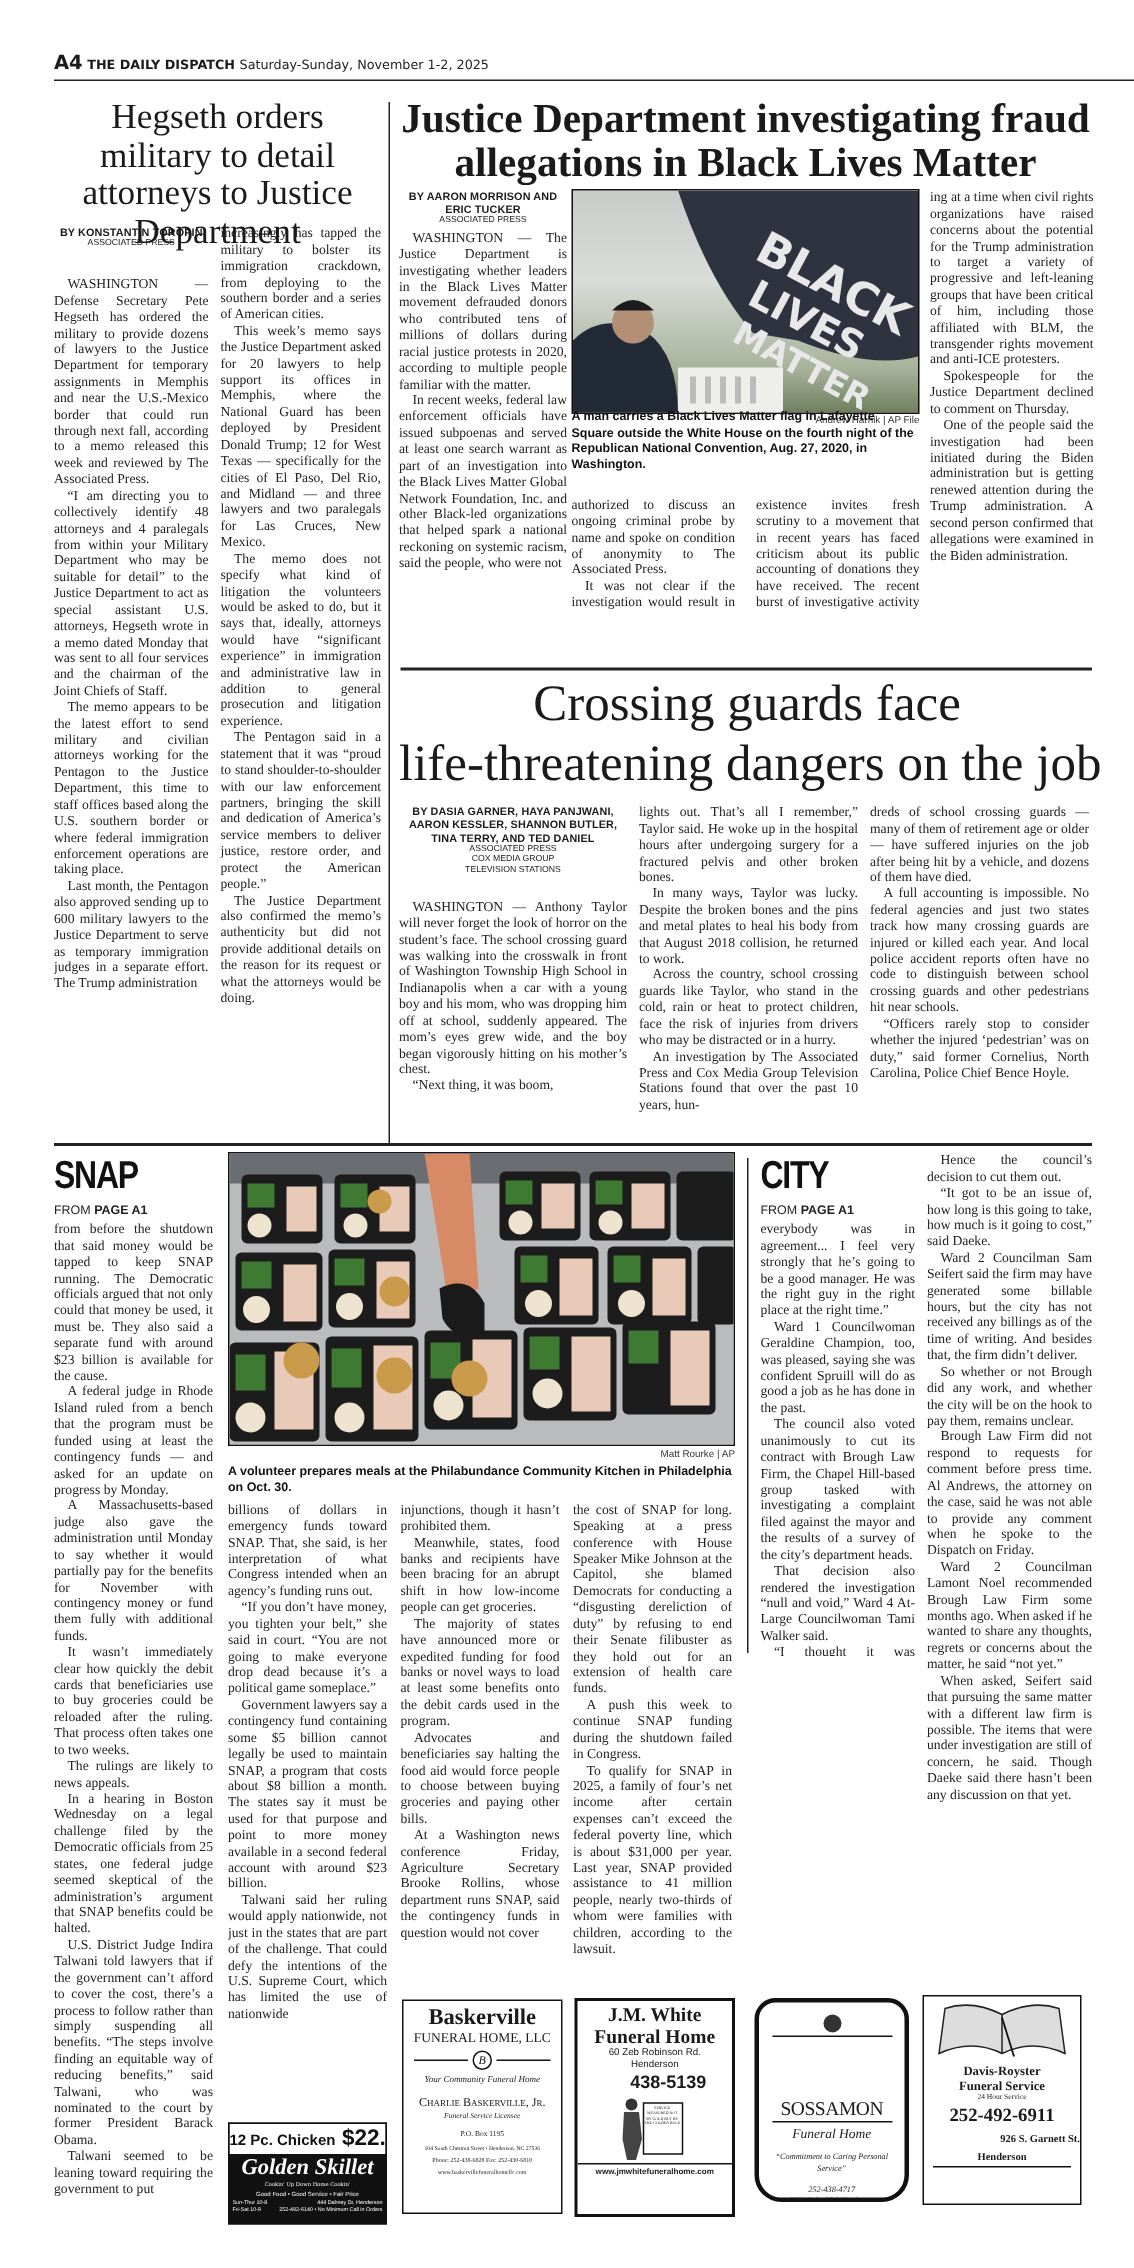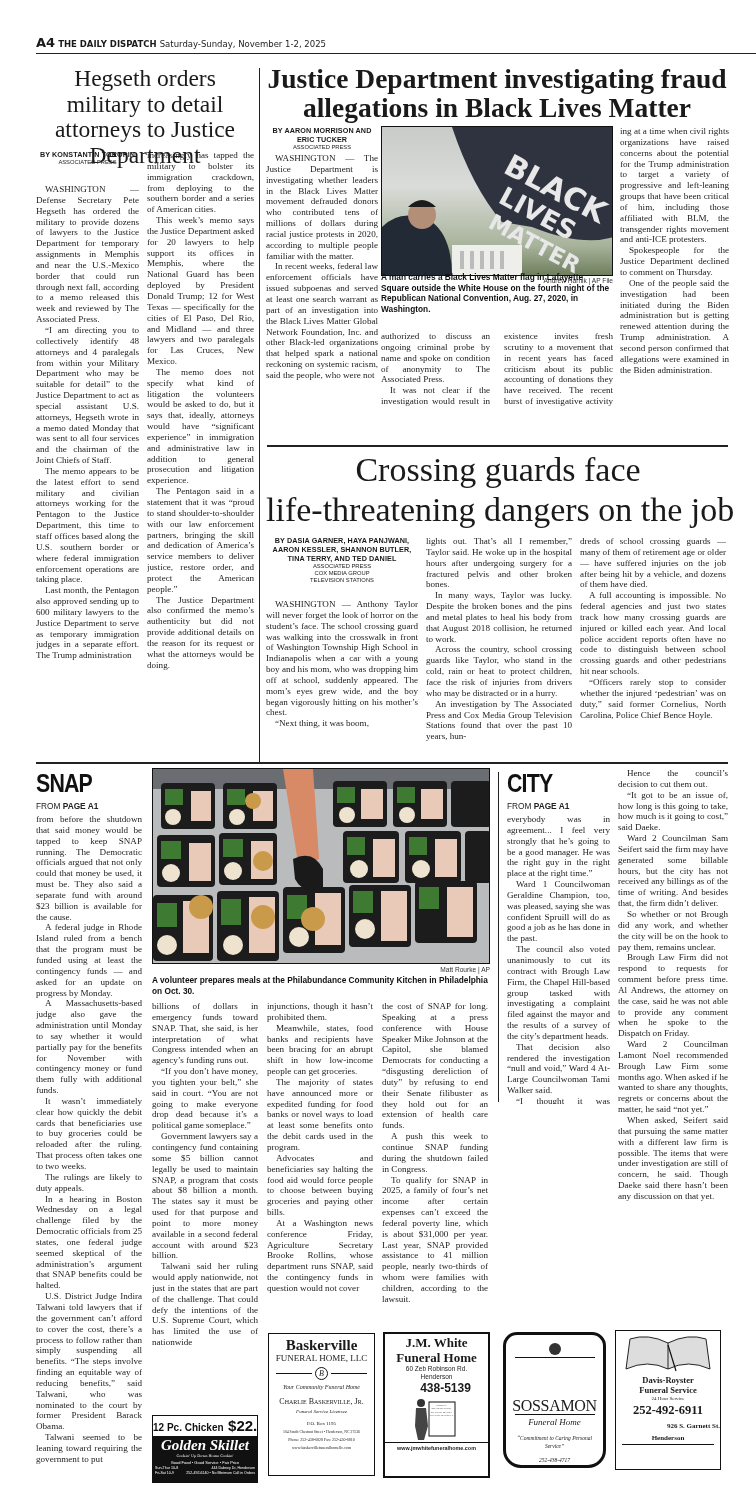--- a/index.html
+++ b/index.html
@@ -135,21 +135,21 @@
   <div class="jump">SNAP</div>
   <div class="fromp" style="margin-top:2px;">
     <span>FROM</span>
     <b>PAGE A1</b>
   </div>
   <div class="abs col" style="left:0;top:46px;width:106px;height:685px;">
     <p class="noind">from before the shutdown that said money would be tapped to keep SNAP running. The Democratic officials argued that not only could that money be used, it must be. They also said a separate fund with around $23 billion is available for the cause.</p>
     <p>A federal judge in Rhode Island ruled from a bench that the program must be funded using at least the contingency funds — and asked for an update on progress by Monday.</p>
     <p>A Massachusetts-based judge also gave the administration until Monday to say whether it would partially pay for the benefits for November with contingency money or fund them fully with additional funds.</p>
     <p>It wasn’t immediately clear how quickly the debit cards that beneficiaries use to buy groceries could be reloaded after the ruling. That process often takes one to two weeks.</p>
-    <p>The rulings are likely to duty appeals.</p>
+    <p>The rulings are likely to news appeals.</p>
     <p>In a hearing in Boston Wednesday on a legal challenge filed by the Democratic officials from 25 states, one federal judge seemed skeptical of the administration’s argument that SNAP benefits could be halted.</p>
     <p>U.S. District Judge Indira Talwani told lawyers that if the government can’t afford to cover the cost, there’s a process to follow rather than simply suspending all benefits. “The steps involve finding an equitable way of reducing benefits,” said Talwani, who was nominated to the court by former President Barack Obama.</p>
     <p>Talwani seemed to be leaning toward requiring the government to put</p>
   </div>
 
   <div class="abs photo" style="left:116px;top:0;width:338px;height:196px;background:#c7c9cb;">
     <svg width="338" height="196" viewBox="0 0 338 196">
       <rect width="338" height="196" fill="#b9bbbd"></rect>
       <rect x="0" y="0" width="338" height="20" fill="#6a6e72"></rect>
       <g fill="#1c1c1c">
@@ -320,21 +320,21 @@
     <p>So whether or not Brough did any work, and whether the city will be on the hook to pay them, remains unclear.</p>
     <p>Brough Law Firm did not respond to requests for comment before press time. Al Andrews, the attorney on the case, said he was not able to provide any comment when he spoke to the Dispatch on Friday.</p>
     <p>Ward 2 Councilman Lamont Noel recommended Brough Law Firm some months ago. When asked if he wanted to share any thoughts, regrets or concerns about the matter, he said “not yet.”</p>
     <p>When asked, Seifert said that pursuing the same matter with a different law firm is possible. The items that were under investigation are still of concern, he said. Though Daeke said there hasn’t been any discussion on that yet.</p>
   </div>
 </div>
 
 <div class="abs" style="left:503px;top:1332px;width:103px;height:136px;border:3px solid #111;border-radius:14px 14px 18px 18px;text-align:center;font-family:'Liberation Serif',serif;padding-top:8px;overflow:hidden;">
   <div style="width:12px;height:12px;border-radius:50%;background:#333;margin:0 auto;"></div>
   <div style="width:80px;height:1px;background:#111;margin:2px auto;"></div>
-  <div style="font-size:16px;line-height:15px;text-transform:uppercase;letter-spacing:-.3px;margin-top:40px;">Sossamon</div>
+  <div style="font-size:13px;line-height:15px;text-transform:uppercase;letter-spacing:-.3px;margin-top:40px;">Sossamon</div>
   <div style="width:80px;height:1px;background:#111;margin:1px auto;"></div>
   <div style="font-style:italic;font-size:9px;line-height:12px;">Funeral Home</div>
   <div style="font-style:italic;font-size:5.5px;line-height:8px;margin-top:6px;padding:0 8px;">“Commitment to Caring Personal Service”</div>
   <div style="font-style:italic;font-size:5.5px;line-height:8px;margin-top:6px;">252-438-4717</div>
   <div style="font-style:italic;font-size:5px;line-height:8px;white-space:nowrap;">1833 Oxford Rd. Henderson</div>
   <div style="font-style:italic;font-size:4.5px;line-height:7px;">www.sossamonfuneralhome.com</div>
 </div>
 
 <div class="abs" style="left:615px;top:1330px;width:106px;height:140px;border:1.5px solid #111;text-align:center;font-family:'Liberation Serif',serif;overflow:hidden;">
   <div style="height:44px;">

